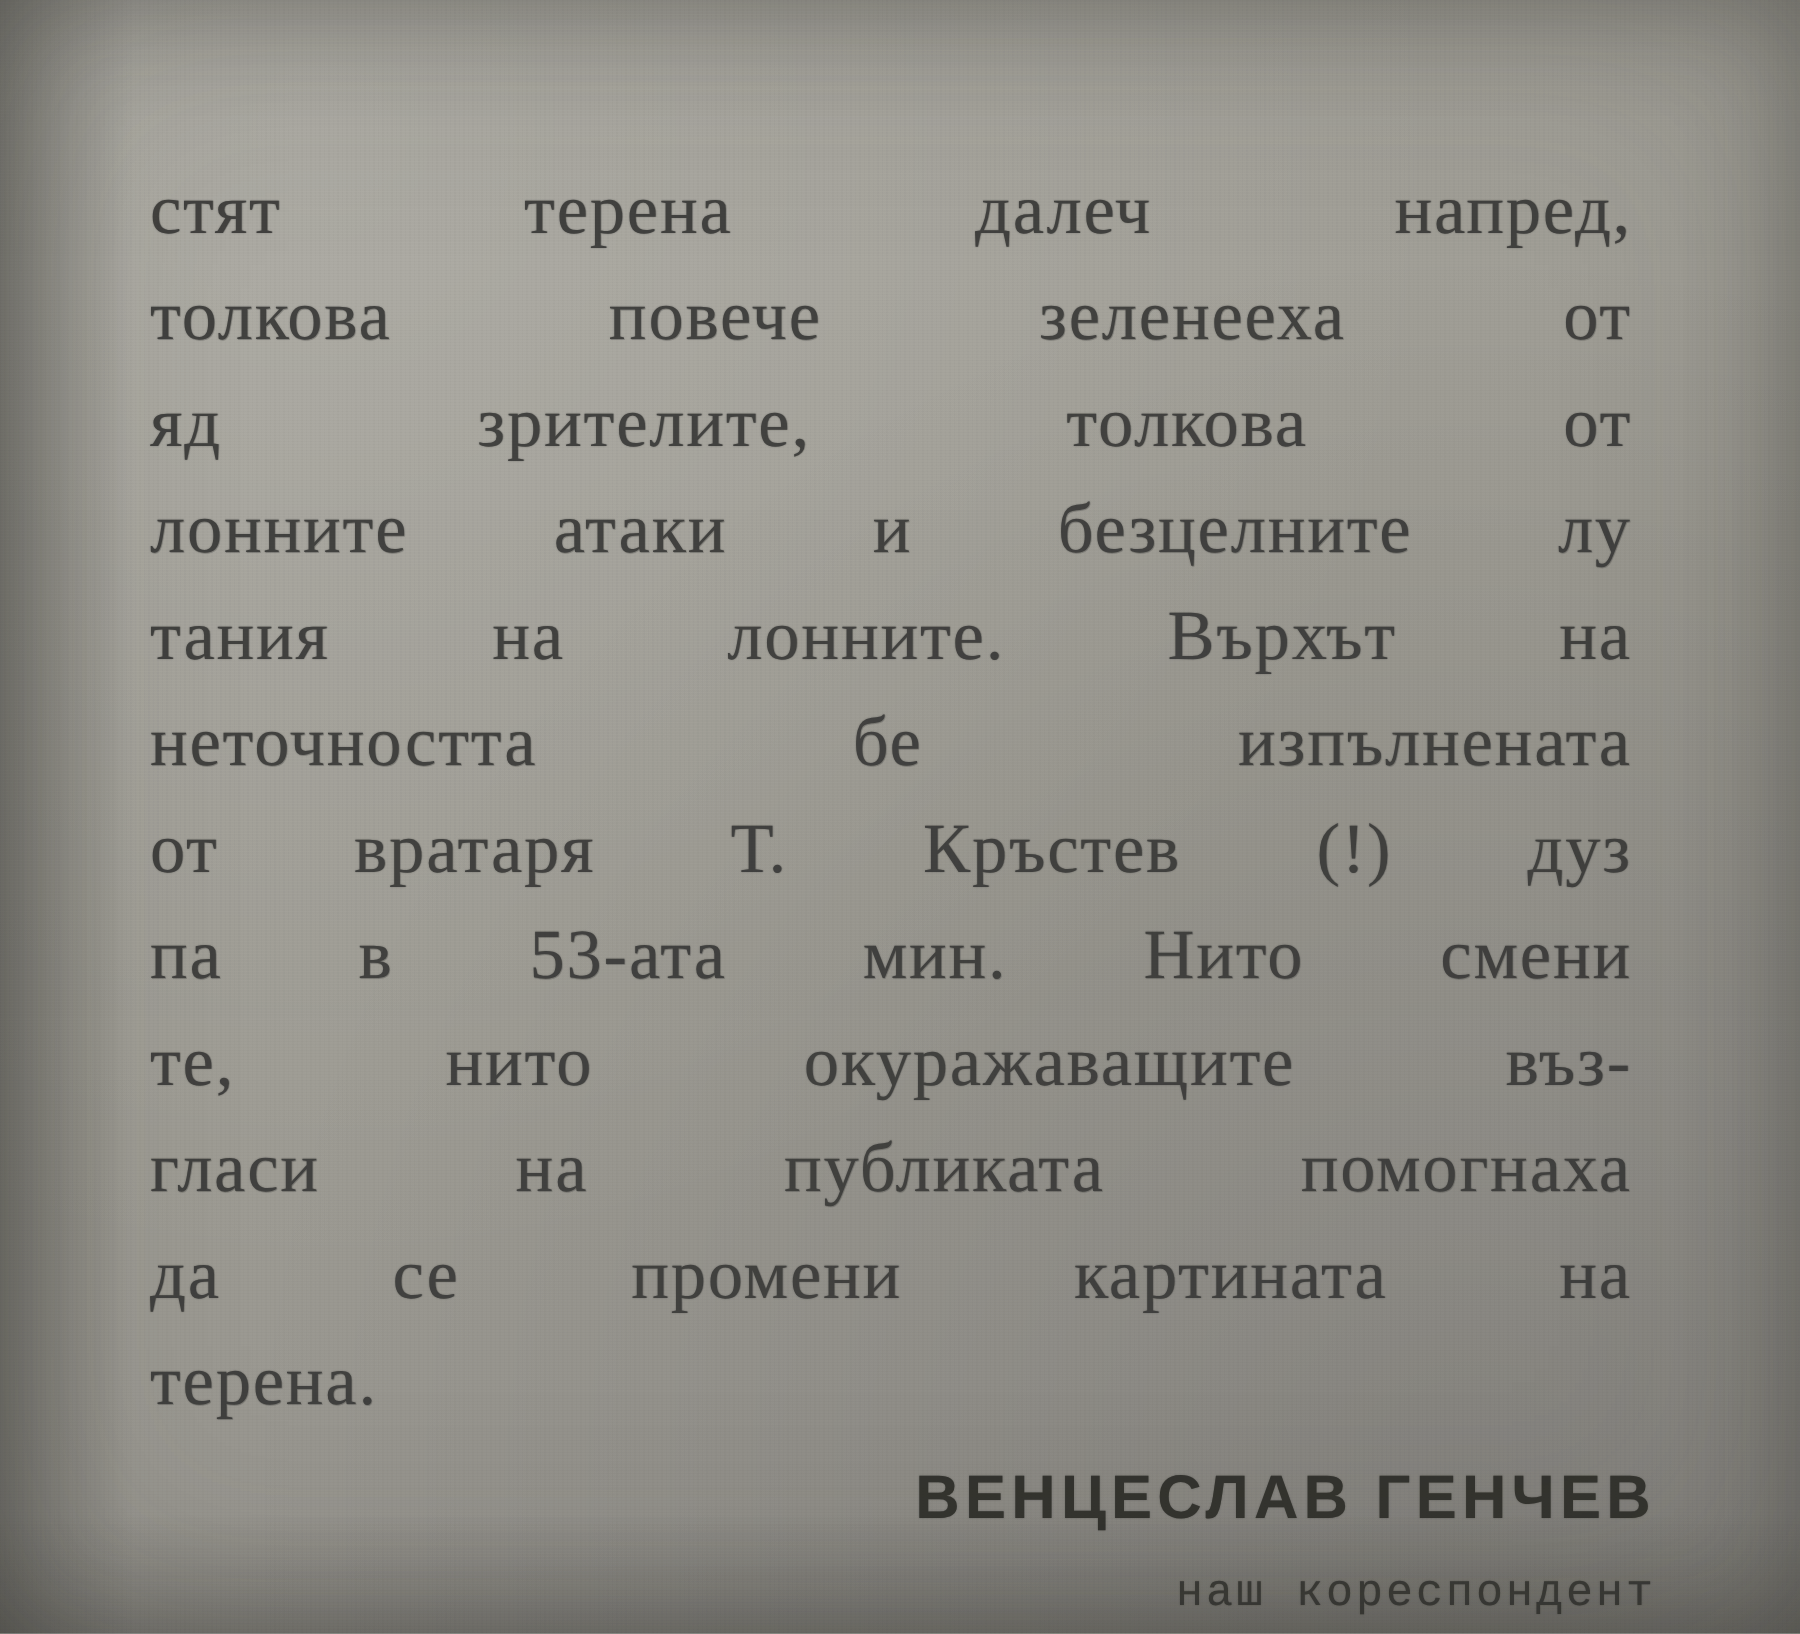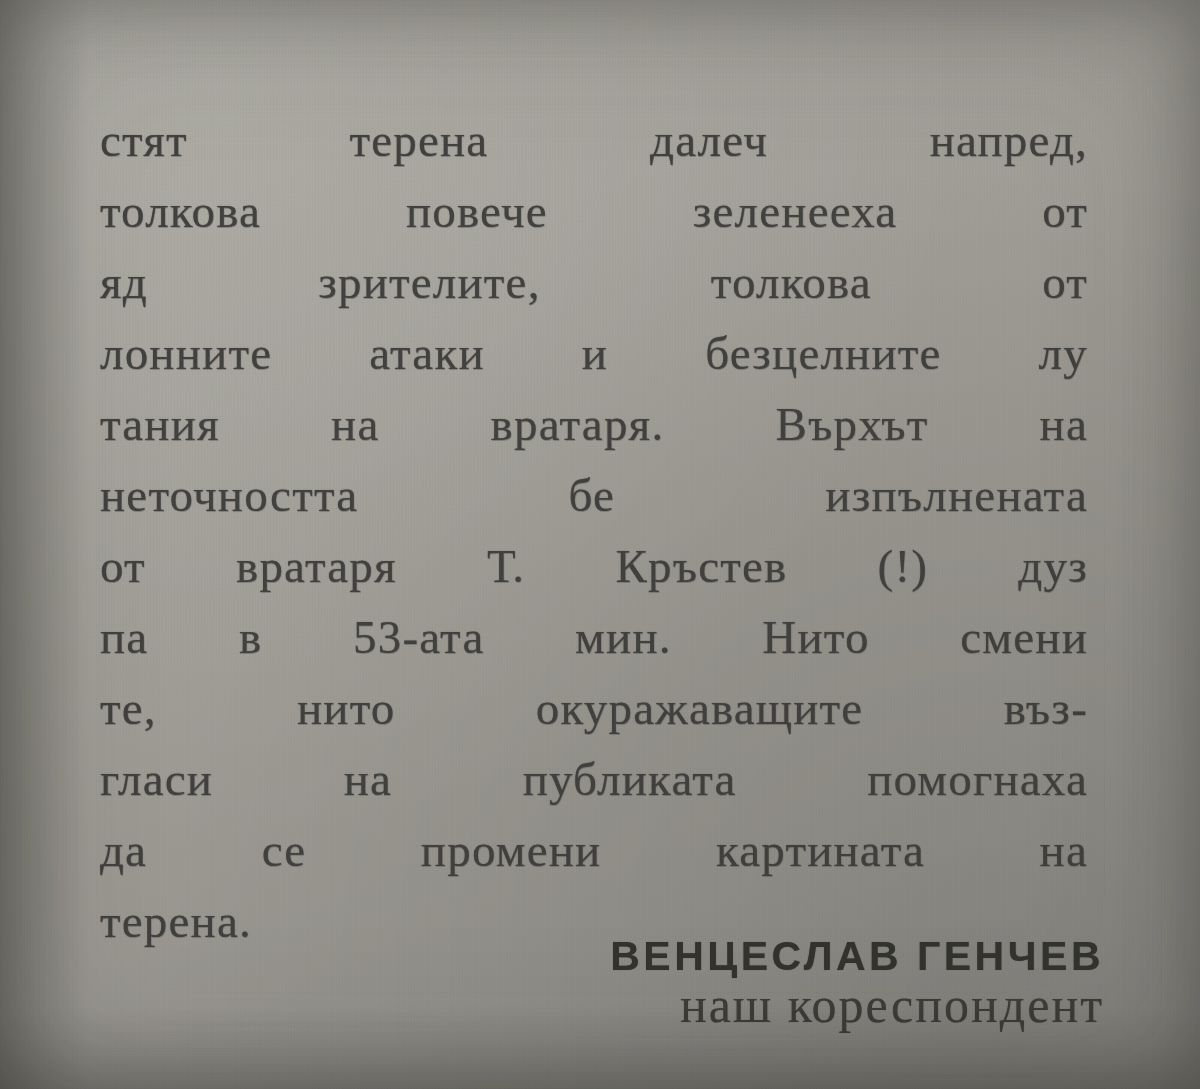--- a/index.html
+++ b/index.html
@@ -95,29 +95,30 @@
   }
 
   #byline-name {
     font-family: "Liberation Sans", "DejaVu Sans", sans-serif;
     font-weight: bold;
     font-size: 41px;
     letter-spacing: 3.5px;
     color: #34342f;
     line-height: 48px;
     text-shadow: 0 0 1px rgba(50,50,46,0.6);
+    margin-top: 42px;
   }
 
   #byline-role {
-    font-family: Liberation Serif, serif;
-    font-size: 50px;
+    font-family: Liberation Mono, monospace;
+    font-size: 30px;
     letter-spacing: 2px;
     color: #3c3c38;
     line-height: 50px;
-    margin-top: 0;
+    margin-top: 16px;
     text-shadow: 0 0 1px rgba(55,55,50,0.5);
   }
 </style>
 </head>
 <body>
 
 <div id="clipping">
 
   <div id="edge-shading"></div>
 
@@ -148,21 +149,21 @@
       <span>лонните</span>
       <span>атаки</span>
       <span>и</span>
       <span>безцелните</span>
       <span>лу</span>
     </div>
 
     <div class="body-line justify">
       <span>тания</span>
       <span>на</span>
-      <span>вратаря.</span>
+      <span>лонните.</span>
       <span>Върхът</span>
       <span>на</span>
     </div>
 
     <div class="body-line justify">
       <span>неточността</span>
       <span>бе</span>
       <span>изпълнената</span>
     </div>
 

